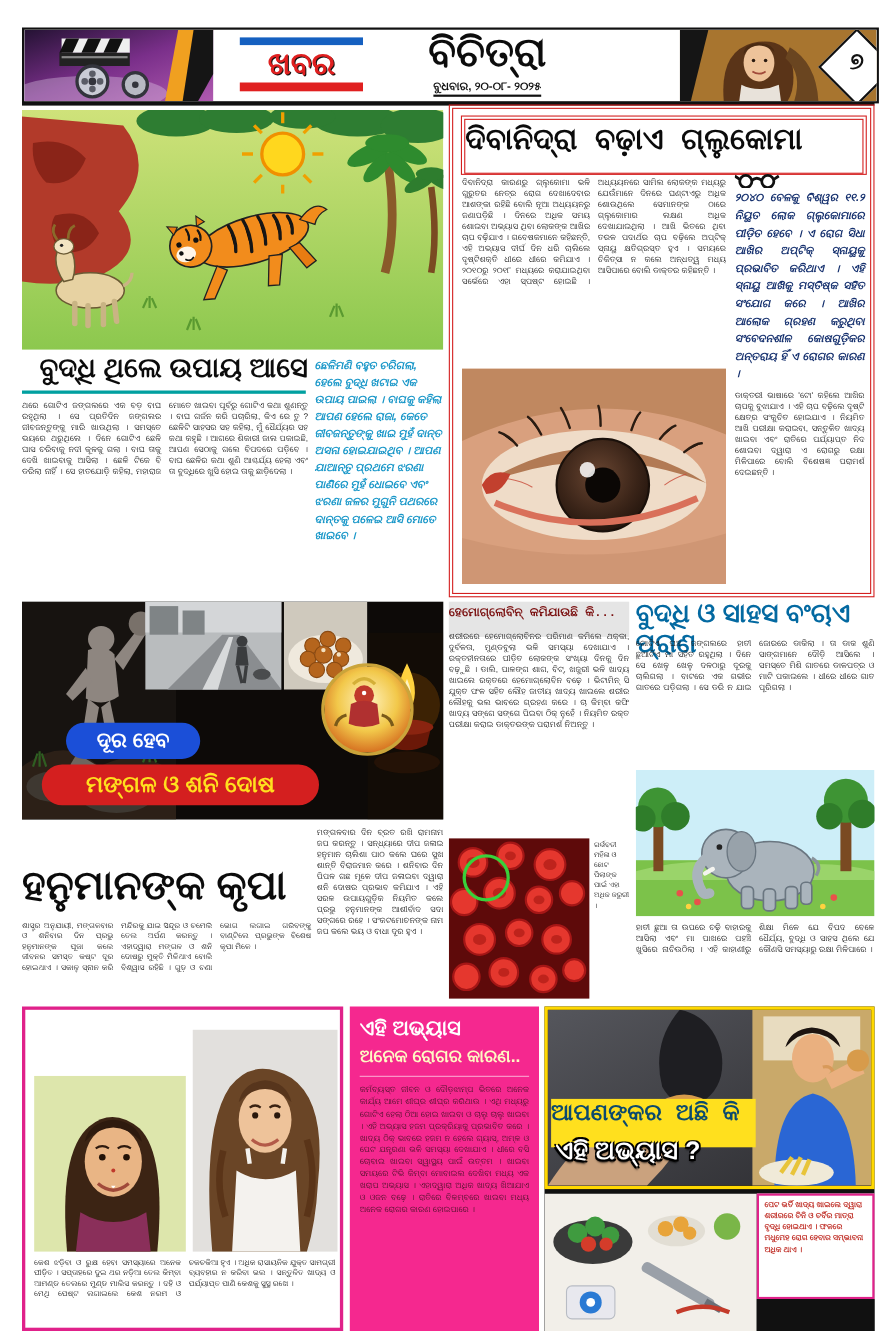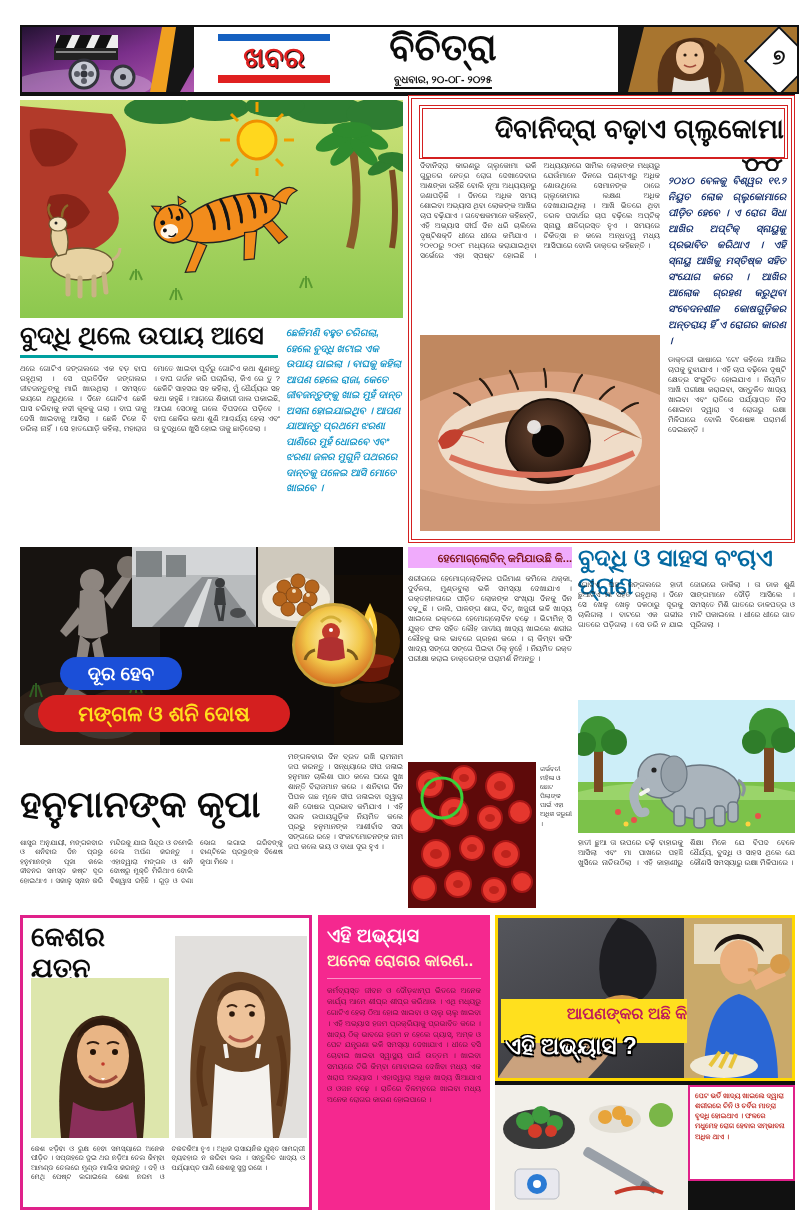--- a/index.html
+++ b/index.html
@@ -2,21 +2,21 @@
 <html><head>
 <meta charset="utf-8">
 <style>
   html,body{margin:0;padding:0;background:#ffffff;}
   #page{position:relative;width:800px;height:1212px;background:#fff;overflow:hidden;
         font-family:"Liberation Sans",sans-serif;color:#1a1a1a;}
   .abs{position:absolute;}
   .bodytxt{font-size:7.5px;line-height:1.34;text-align:justify;color:#1c1c1c;overflow:hidden;}
   .cols2{column-count:2;column-gap:7px;}
   .cols3{column-count:3;column-gap:7px;}
-  .center{text-align:right;}
+  .center{text-align:left;font-family:Liberation Mono, monospace;}
   .redline{background:#111;}
   .pill{display:flex;align-items:center;justify-content:center;border-radius:20px;font-weight:900;}
   .outline-txt{text-shadow:-1.5px -1.5px 0 #000,1.5px -1.5px 0 #000,-1.5px 1.5px 0 #000,1.5px 1.5px 0 #000,0 2px 2px #000;}
   svg{display:block;}
 </style>
 </head>
 <body>
 
 <div id="page">
 
@@ -245,21 +245,21 @@
             <path d="M15.5,7 q4.5,-4 9,0" stroke="#111" stroke-width="2.5" fill="none"></path>
             <path d="M4.5,6 L0,3 M35.5,6 L40,3" stroke="#111" stroke-width="2.5"></path>
           </svg>
         </div>
         <div style="font-size:10px;font-weight:bold;font-style:italic;color:#15306e;line-height:1.6;text-align:justify;">୨୦୪୦ ବେଳକୁ ବିଶ୍ୱର ୧୧.୨ ନିୟୁତ ଲୋକ ଗ୍ଲୁକୋମାରେ ପୀଡ଼ିତ ହେବେ । ଏ ରୋଗ ସିଧା ଆଖିର ଅପ୍ଟିକ୍ ସ୍ନାୟୁକୁ ପ୍ରଭାବିତ କରିଥାଏ । ଏହି ସ୍ନାୟୁ ଆଖିକୁ ମସ୍ତିଷ୍କ ସହିତ ସଂଯୋଗ କରେ । ଆଖିର ଆଲୋକ ଗ୍ରହଣ କରୁଥିବା ସଂବେଦନଶୀଳ କୋଷଗୁଡ଼ିକର ଅନ୍ତରାୟ ହିଁ ଏ ରୋଗର କାରଣ ।</div>
         <div class="bodytxt" style="margin-top:6px;height:120px;">ଡାକ୍ତରୀ ଭାଷାରେ 'ଟୋ' କହିଲେ ଆଖିର ଚାପକୁ ବୁଝାଯାଏ । ଏହି ଚାପ ବଢ଼ିଲେ ଦୃଷ୍ଟି କ୍ଷେତ୍ର ସଂକୁଚିତ ହୋଇଯାଏ । ନିୟମିତ ଆଖି ପରୀକ୍ଷା କରାଇବା, ସନ୍ତୁଳିତ ଖାଦ୍ୟ ଖାଇବା ଏବଂ ରାତିରେ ପର୍ଯ୍ୟାପ୍ତ ନିଦ ଶୋଇବା ଦ୍ୱାରା ଏ ରୋଗରୁ ରକ୍ଷା ମିଳିପାରେ ବୋଲି ବିଶେଷଜ୍ଞ ପରାମର୍ଶ ଦେଇଛନ୍ତି ।</div>
       </div>
     </div>
   </div>
 
-  <div class="abs" style="left:20px;top:321px;width:262px;font-size:25px;font-weight:900;color:#0b0b0b;">ବୁଦ୍ଧି ଥିଲେ ଉପାୟ ଆସେ</div>
+  <div class="abs" style="left:36px;top:321px;width:262px;font-size:25px;font-weight:900;color:#0b0b0b;">ବୁଦ୍ଧି ଥିଲେ ଉପାୟ ଆସେ</div>
   <div class="abs" style="left:20px;top:355px;width:258px;height:3px;background:#00a0a0;"></div>
   <div class="abs bodytxt cols2" style="left:20px;top:364px;width:260px;height:178px;">ଥରେ ଗୋଟିଏ ଜଙ୍ଗଲରେ ଏକ ବଡ଼ ବାଘ ରହୁଥିଲା । ସେ ପ୍ରତିଦିନ ଜଙ୍ଗଲର ଜୀବଜନ୍ତୁଙ୍କୁ ମାରି ଖାଉଥିଲା । ସମସ୍ତେ ଭୟରେ ଥରୁଥିଲେ । ଦିନେ ଗୋଟିଏ ଛେଳି ଘାସ ଚରିବାକୁ ନଦୀ କୂଳକୁ ଗଲା । ବାଘ ତାକୁ ଦେଖି ଖାଇବାକୁ ଆସିଲା । ଛେଳି ଟିକେ ବି ଡରିଲା ନାହିଁ । ସେ ହାତଯୋଡ଼ି କହିଲା, ମହାରାଜ ମୋତେ ଖାଇବା ପୂର୍ବରୁ ଗୋଟିଏ କଥା ଶୁଣନ୍ତୁ । ବାଘ ଗର୍ଜନ କରି ପଚାରିଲା, କିଏ ରେ ତୁ ? ଛେଳିଟି ସାହସର ସହ କହିଲା, ମୁଁ ଧୈର୍ଯ୍ୟର ସହ କଥା କହୁଛି । ଆଗରେ ଶିକାରୀ ଜାଲ ପକାଇଛି, ଆପଣ ସେଠାକୁ ଗଲେ ବିପଦରେ ପଡ଼ିବେ । ବାଘ ଛେଳିର କଥା ଶୁଣି ଆଶ୍ଚର୍ଯ୍ୟ ହେଲା ଏବଂ ତା ବୁଦ୍ଧିରେ ଖୁସି ହୋଇ ତାକୁ ଛାଡ଼ିଦେଲା ।</div>
   <div class="abs" style="left:286px;top:325px;width:117px;height:216px;font-size:10px;font-weight:bold;font-style:italic;color:#1796c8;line-height:1.55;text-align:left;overflow:hidden;">ଛେଳିମଣି ବହୁତ ଚରିଗଲା, ହେଲେ ବୁଦ୍ଧି ଖଟାଇ ଏକ ଉପାୟ ପାଇଲା । ବାଘକୁ କହିଲା ଆପଣ ହେଲେ ରାଜା, କେତେ ଜୀବଜନ୍ତୁଙ୍କୁ ଖାଇ ମୁହଁ ଦାନ୍ତ ଅସନା ହୋଇଯାଇଥିବ । ଆପଣ ଯାଆନ୍ତୁ ପ୍ରଥମେ ଝରଣା ପାଣିରେ ମୁହଁ ଧୋଇବେ ଏବଂ ଝରଣା ଜଳର ମୁଗୁନି ପଥରରେ ଦାନ୍ତକୁ ପଳେଇ ଆସି ମୋତେ ଖାଇବେ ।</div>
 
   <div class="abs" style="left:20px;top:547px;width:383px;height:198px;background:#0d0a08;overflow:hidden;">
 
     <div class="abs" style="left:0;top:0;width:140px;height:198px;">
       <svg width="140" height="198" viewBox="0 0 140 198">
         <rect width="140" height="198" fill="#171310"></rect>
         <path d="M0,150 Q40,120 70,150 Q110,130 140,158 L140,198 L0,198 Z" fill="#2c2017"></path>
@@ -352,21 +352,21 @@
     </div>
     <div class="abs pill" style="left:18px;top:148px;width:252px;height:37px;background:#d41f1f;color:#ffe01e;font-size:21px;">
       <span>ମଙ୍ଗଳ ଓ ଶନି ଦୋଷ</span>
     </div>
   </div>
 
   <div class="abs" style="left:20px;top:779px;width:263px;font-size:37px;font-weight:900;color:#0b0b0b;line-height:52px;">ହନୁମାନଙ୍କ କୃପା</div>
   <div class="abs bodytxt cols3" style="left:20px;top:838px;width:263px;height:70px;font-size:7px;">ଶାସ୍ତ୍ର ଅନୁଯାୟୀ, ମଙ୍ଗଳବାର ଓ ଶନିବାର ଦିନ ପ୍ରଭୁ ହନୁମାନଙ୍କ ପୂଜା କଲେ ଜୀବନର ସମସ୍ତ କଷ୍ଟ ଦୂର ହୋଇଥାଏ । ସକାଳୁ ସ୍ନାନ କରି ମନ୍ଦିରକୁ ଯାଇ ସିନ୍ଦୂର ଓ ଚମେଲି ତେଲ ଅର୍ପଣ କରନ୍ତୁ । ଏହାଦ୍ୱାରା ମଙ୍ଗଳ ଓ ଶନି ଦୋଷରୁ ମୁକ୍ତି ମିଳିଥାଏ ବୋଲି ବିଶ୍ୱାସ ରହିଛି । ଗୁଡ଼ ଓ ଚଣା ଭୋଗ ଲଗାଇ ଗରିବଙ୍କୁ ବାଣ୍ଟିଲେ ପ୍ରଭୁଙ୍କ ବିଶେଷ କୃପା ମିଳେ ।</div>
   <div class="abs bodytxt" style="left:288px;top:752px;width:115px;height:156px;">ମଙ୍ଗଳବାର ଦିନ ବ୍ରତ ରଖି ରାମନାମ ଜପ କରନ୍ତୁ । ସନ୍ଧ୍ୟାରେ ଦୀପ ଜଳାଇ ହନୁମାନ ଚାଲିଶା ପାଠ କଲେ ଘରେ ସୁଖ ଶାନ୍ତି ବିରାଜମାନ କରେ । ଶନିବାର ଦିନ ପିପଳ ଗଛ ମୂଳେ ଦୀପ ଜଳାଇବା ଦ୍ୱାରା ଶନି ଦୋଷର ପ୍ରଭାବ କମିଯାଏ । ଏହି ସରଳ ଉପାୟଗୁଡ଼ିକ ନିୟମିତ କଲେ ପ୍ରଭୁ ହନୁମାନଙ୍କ ଆଶୀର୍ବାଦ ସଦା ସଙ୍ଗରେ ରହେ । ସଂକଟମୋଚନଙ୍କ ନାମ ଜପ କଲେ ଭୟ ଓ ବାଧା ଦୂର ହୁଏ ।</div>
 
-  <div class="abs center" style="left:408px;top:547px;width:164px;height:21px;background:#f0abfc;color:#7a1010;font-size:11px;font-weight:900;line-height:22px;">
+  <div class="abs center" style="left:408px;top:547px;width:164px;height:32px;background:#e5e5e5;color:#7a1010;font-size:11px;font-weight:900;line-height:22px;">
     <span>ହେମୋଗ୍ଲୋବିନ୍ କମିଯାଉଛି କି...</span>
   </div>
   <div class="abs bodytxt" style="left:408px;top:574px;width:164px;height:184px;">ଶରୀରରେ ହେମୋଗ୍ଲୋବିନର ପରିମାଣ କମିଲେ ଥକ୍କା, ଦୁର୍ବଳତା, ମୁଣ୍ଡବୁଲା ଭଳି ସମସ୍ୟା ଦେଖାଯାଏ । ରକ୍ତହୀନତାରେ ପୀଡ଼ିତ ଲୋକଙ୍କ ସଂଖ୍ୟା ଦିନକୁ ଦିନ ବଢ଼ୁଛି । ଡାଲି, ପାଳଙ୍ଗ ଶାଗ, ବିଟ୍, ଖଜୁରୀ ଭଳି ଖାଦ୍ୟ ଖାଇଲେ ରକ୍ତରେ ହେମୋଗ୍ଲୋବିନ ବଢ଼େ । ଭିଟାମିନ୍ ସି ଯୁକ୍ତ ଫଳ ସହିତ ଲୌହ ଜାତୀୟ ଖାଦ୍ୟ ଖାଇଲେ ଶରୀର ଲୌହକୁ ଭଲ ଭାବରେ ଗ୍ରହଣ କରେ । ଚା କିମ୍ବା କଫି ଖାଦ୍ୟ ସଙ୍ଗେ ସଙ୍ଗେ ପିଇବା ଠିକ୍ ନୁହେଁ । ନିୟମିତ ରକ୍ତ ପରୀକ୍ଷା କରାଇ ଡାକ୍ତରଙ୍କ ପରାମର୍ଶ ନିଅନ୍ତୁ ।</div>
   <div class="abs" style="left:408px;top:762px;width:128px;height:146px;">
     <svg width="128" height="146" viewBox="0 0 128 146">
       <rect width="128" height="146" fill="#5e0a0a"></rect>
       <g>
         <g fill="#e5372e" stroke="#a51616" stroke-width="2">
           <circle cx="22" cy="22" r="13"></circle>
             <circle cx="56" cy="16" r="12"></circle>
@@ -442,21 +442,20 @@
         </g>
       <g fill="#ffd23f">
           <circle cx="48" cy="124" r="2.5"></circle>
           <circle cx="170" cy="124" r="2.5"></circle>
         </g>
     </svg>
   </div>
   <div class="abs bodytxt cols2" style="left:578px;top:838px;width:217px;height:70px;">ହାତୀ ଛୁଆ ତା ଉପରେ ଚଢ଼ି ବାହାରକୁ ଆସିଲା ଏବଂ ମା ପାଖରେ ପହଞ୍ଚି ଖୁସିରେ ନାଚିଉଠିଲା । ଏହି କାହାଣୀରୁ ଶିକ୍ଷା ମିଳେ ଯେ ବିପଦ ବେଳେ ଧୈର୍ଯ୍ୟ, ବୁଦ୍ଧି ଓ ସାହସ ଥିଲେ ଯେ କୌଣସି ସମସ୍ୟାରୁ ରକ୍ଷା ମିଳିପାରେ ।</div>
 
   <div class="abs" style="left:20px;top:915px;width:292px;height:295px;border:3px solid #e0218a;box-sizing:border-box;background:#fff;">
-    <div class="abs" style="left:8px;top:4px;width:140px;font-size:27px;font-weight:900;color:#0b0b0b;">କେଶର ଯତ୍ନ</div>
     <div class="abs" style="left:8px;top:60px;width:138px;height:160px;">
       <svg width="138" height="160" viewBox="0 0 138 160">
         <rect width="138" height="160" fill="#dde6ac"></rect>
         <path d="M30,160 Q22,70 50,46 Q72,28 96,48 Q120,72 112,160 Z" fill="#3c2414"></path>
         <ellipse cx="72" cy="78" rx="26" ry="32" fill="#e9b585"></ellipse>
         <path d="M46,60 Q72,34 98,60 Q94,42 72,40 Q50,42 46,60" fill="#2e1a0e"></path>
         <circle cx="62" cy="74" r="3" fill="#221207"></circle>
           <circle cx="84" cy="74" r="3" fill="#221207"></circle>
         <path d="M56,66 q6,-4 12,0 M76,66 q6,-4 12,0" stroke="#2e1a0e" stroke-width="2" fill="none"></path>
         <circle cx="72" cy="86" r="1.8" fill="#c0392b"></circle>
@@ -521,21 +520,21 @@
           <ellipse cx="226" cy="148" rx="34" ry="12" fill="#f0ead8"></ellipse>
           <g stroke="#e8c43a" stroke-width="4">
               <line x1="212" y1="148" x2="222" y2="134"></line>
               <line x1="222" y1="150" x2="230" y2="134"></line>
               <line x1="232" y1="150" x2="238" y2="136"></line>
             </g>
         </g>
       </svg>
     </div>
 
-    <div class="abs center" style="left:6px;top:84px;width:186px;height:44px;background:#ffe01e;color:#be185d;font-size:16px;font-weight:900;line-height:30px;">
+    <div class="abs center" style="left:6px;top:84px;width:186px;height:44px;background:#ffe01e;color:#0c4a6e;font-size:21px;font-weight:900;line-height:30px;">
       <span>ଆପଣଙ୍କର ଅଛି କି</span>
     </div>
     <div class="abs outline-txt" style="left:10px;top:118px;width:190px;color:#fff;font-size:23px;font-weight:900;">ଏହି ଅଭ୍ୟାସ ?</div>
 
     <div class="abs" style="left:0;top:170px;width:193px;height:125px;">
       <svg width="193" height="125" viewBox="0 0 193 125">
         <rect width="193" height="125" fill="#f2efe9"></rect>
         <ellipse cx="44" cy="44" rx="36" ry="20" fill="#3a3a3a"></ellipse>
         <g fill="#3f9b3f">
             <circle cx="30" cy="36" r="9"></circle>

